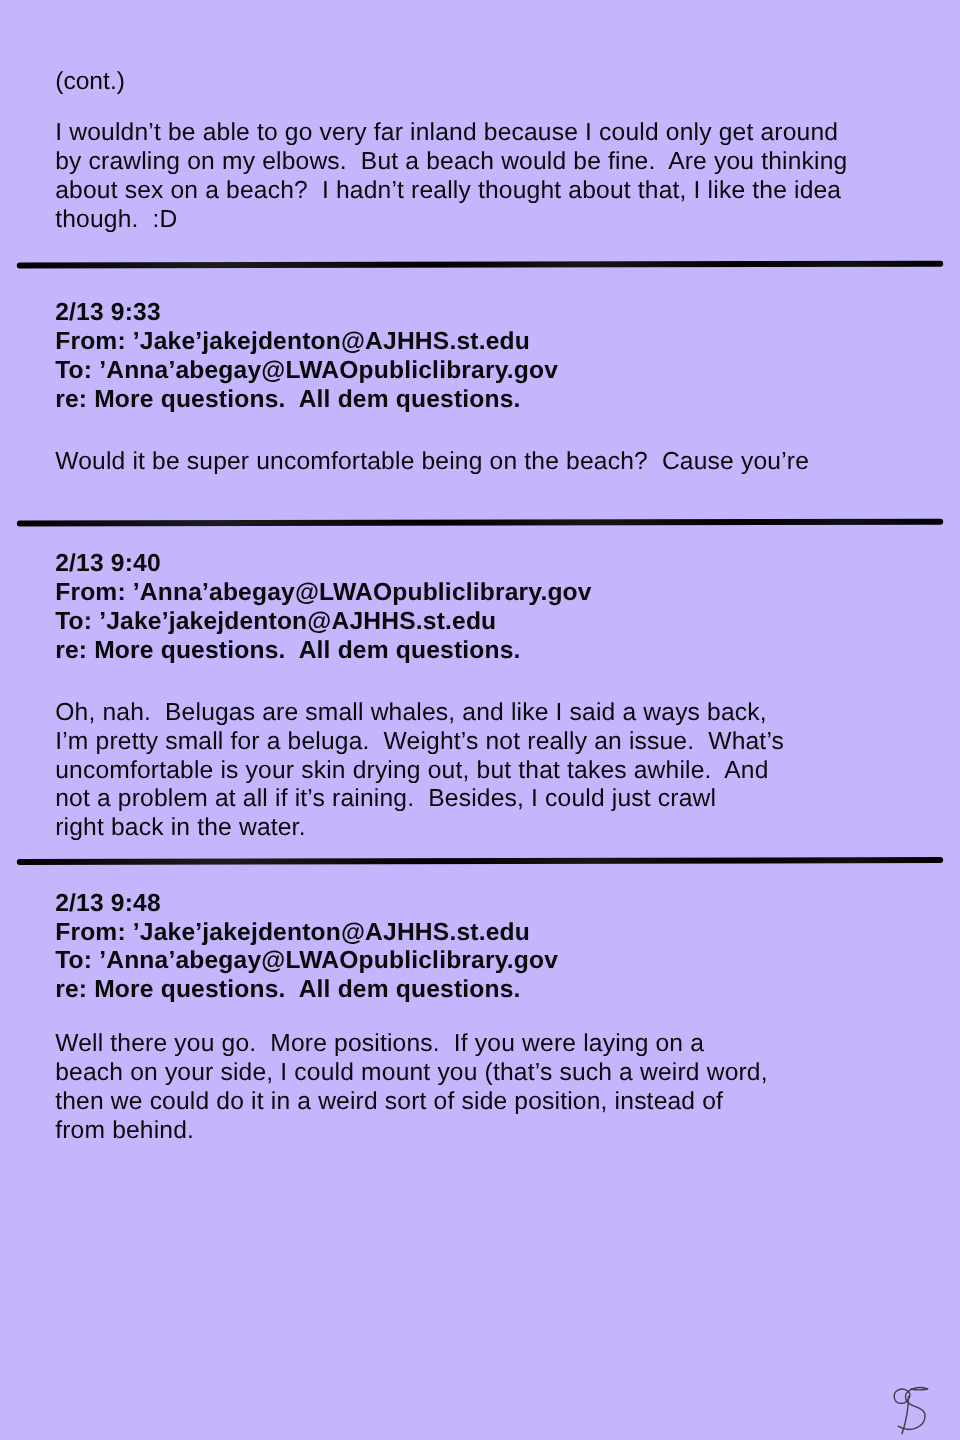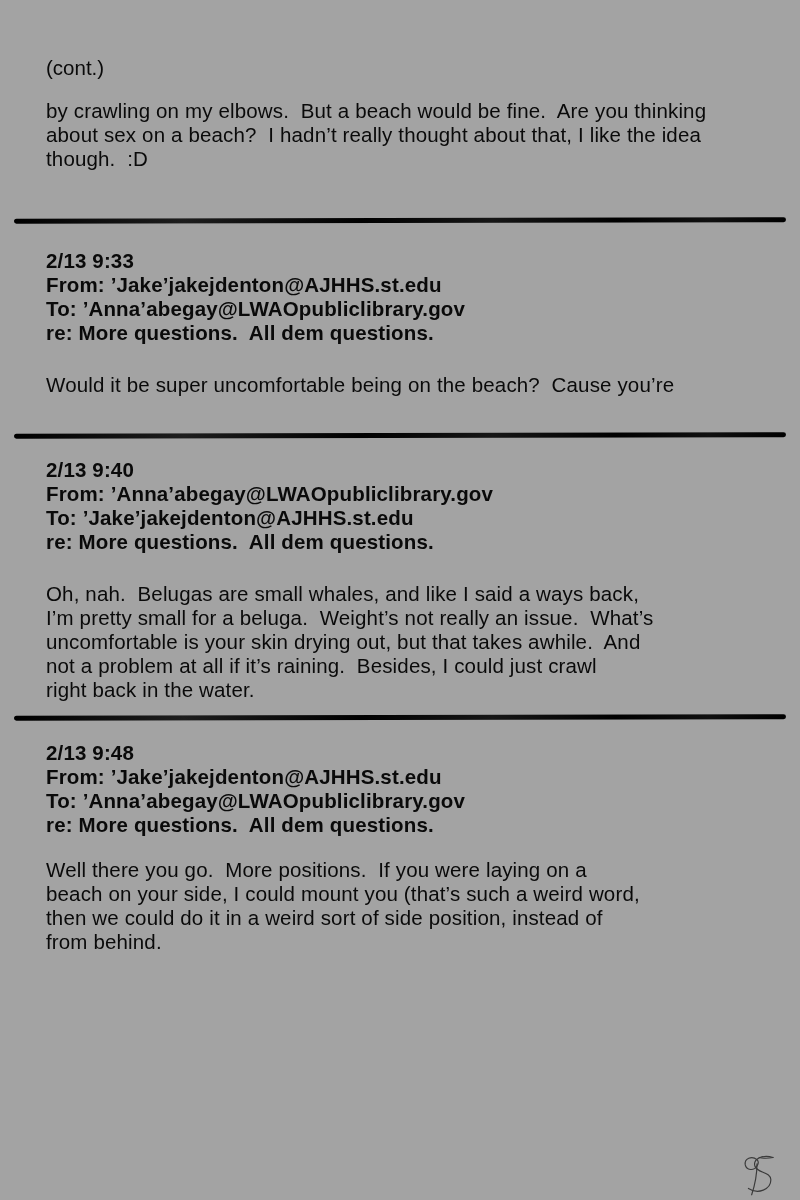--- a/index.html
+++ b/index.html
@@ -4,21 +4,21 @@
 <style>
   html, body {
     margin: 0;
     padding: 0;
     background: #ffffff;
   }
   .page {
     position: relative;
     width: 800px;
     height: 1200px;
-    background: #a3a3a3;
+    background: #c4b5fd;
     font-family: "Liberation Sans", sans-serif;
     color: #0a0a0a;
     overflow: hidden;
   }
   .line {
     white-space: pre;
     font-size: 20.5px;
     line-height: 24px;
     letter-spacing: 0.15px;
   }
@@ -48,20 +48,21 @@
   }
 </style>
 </head>
 <body>
 
 <div class="page">
 
   <div class="cont-label">(cont.)</div>
 
   <div class="abs" style="top:99px">
+    <div class="line">I wouldn’t be able to go very far inland because I could only get around</div>
     <div class="line">by crawling on my elbows.  But a beach would be fine.  Are you thinking</div>
     <div class="line">about sex on a beach?  I hadn’t really thought about that, I like the idea</div>
     <div class="line">though.  :D</div>
   </div>
 
   <div class="divider" style="top:218px"></div>
 
   <div class="abs" style="top:249px">
     <div class="email-header">
       <div class="line">2/13 9:33</div>

